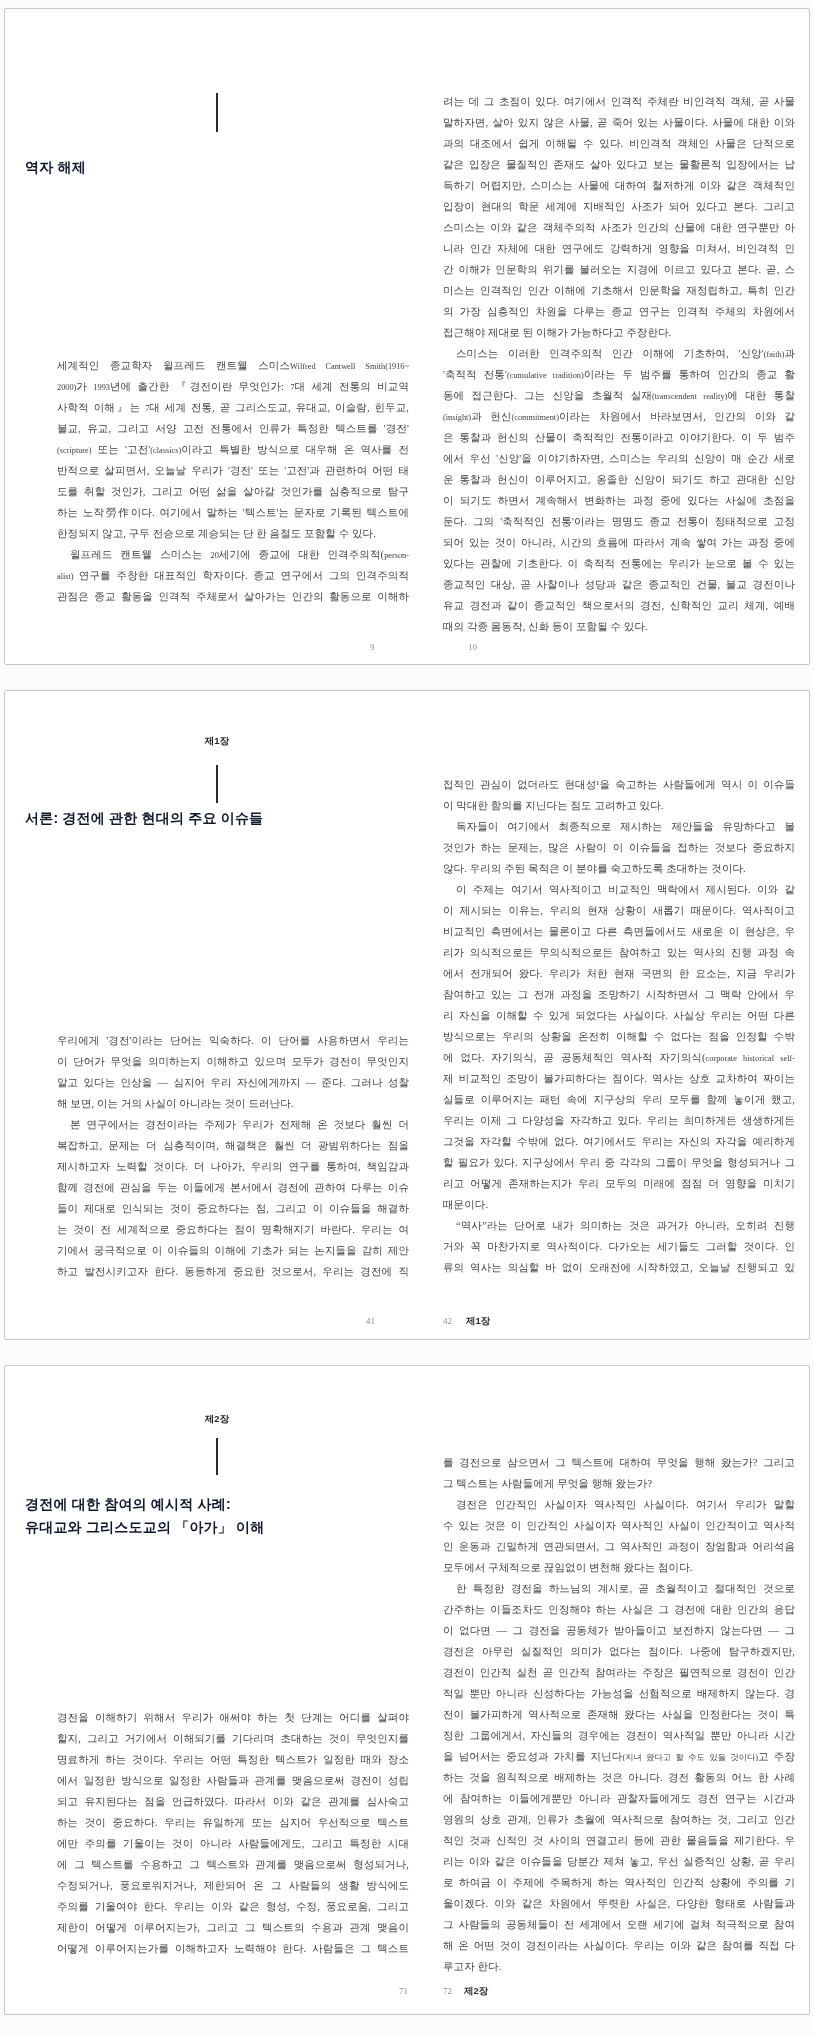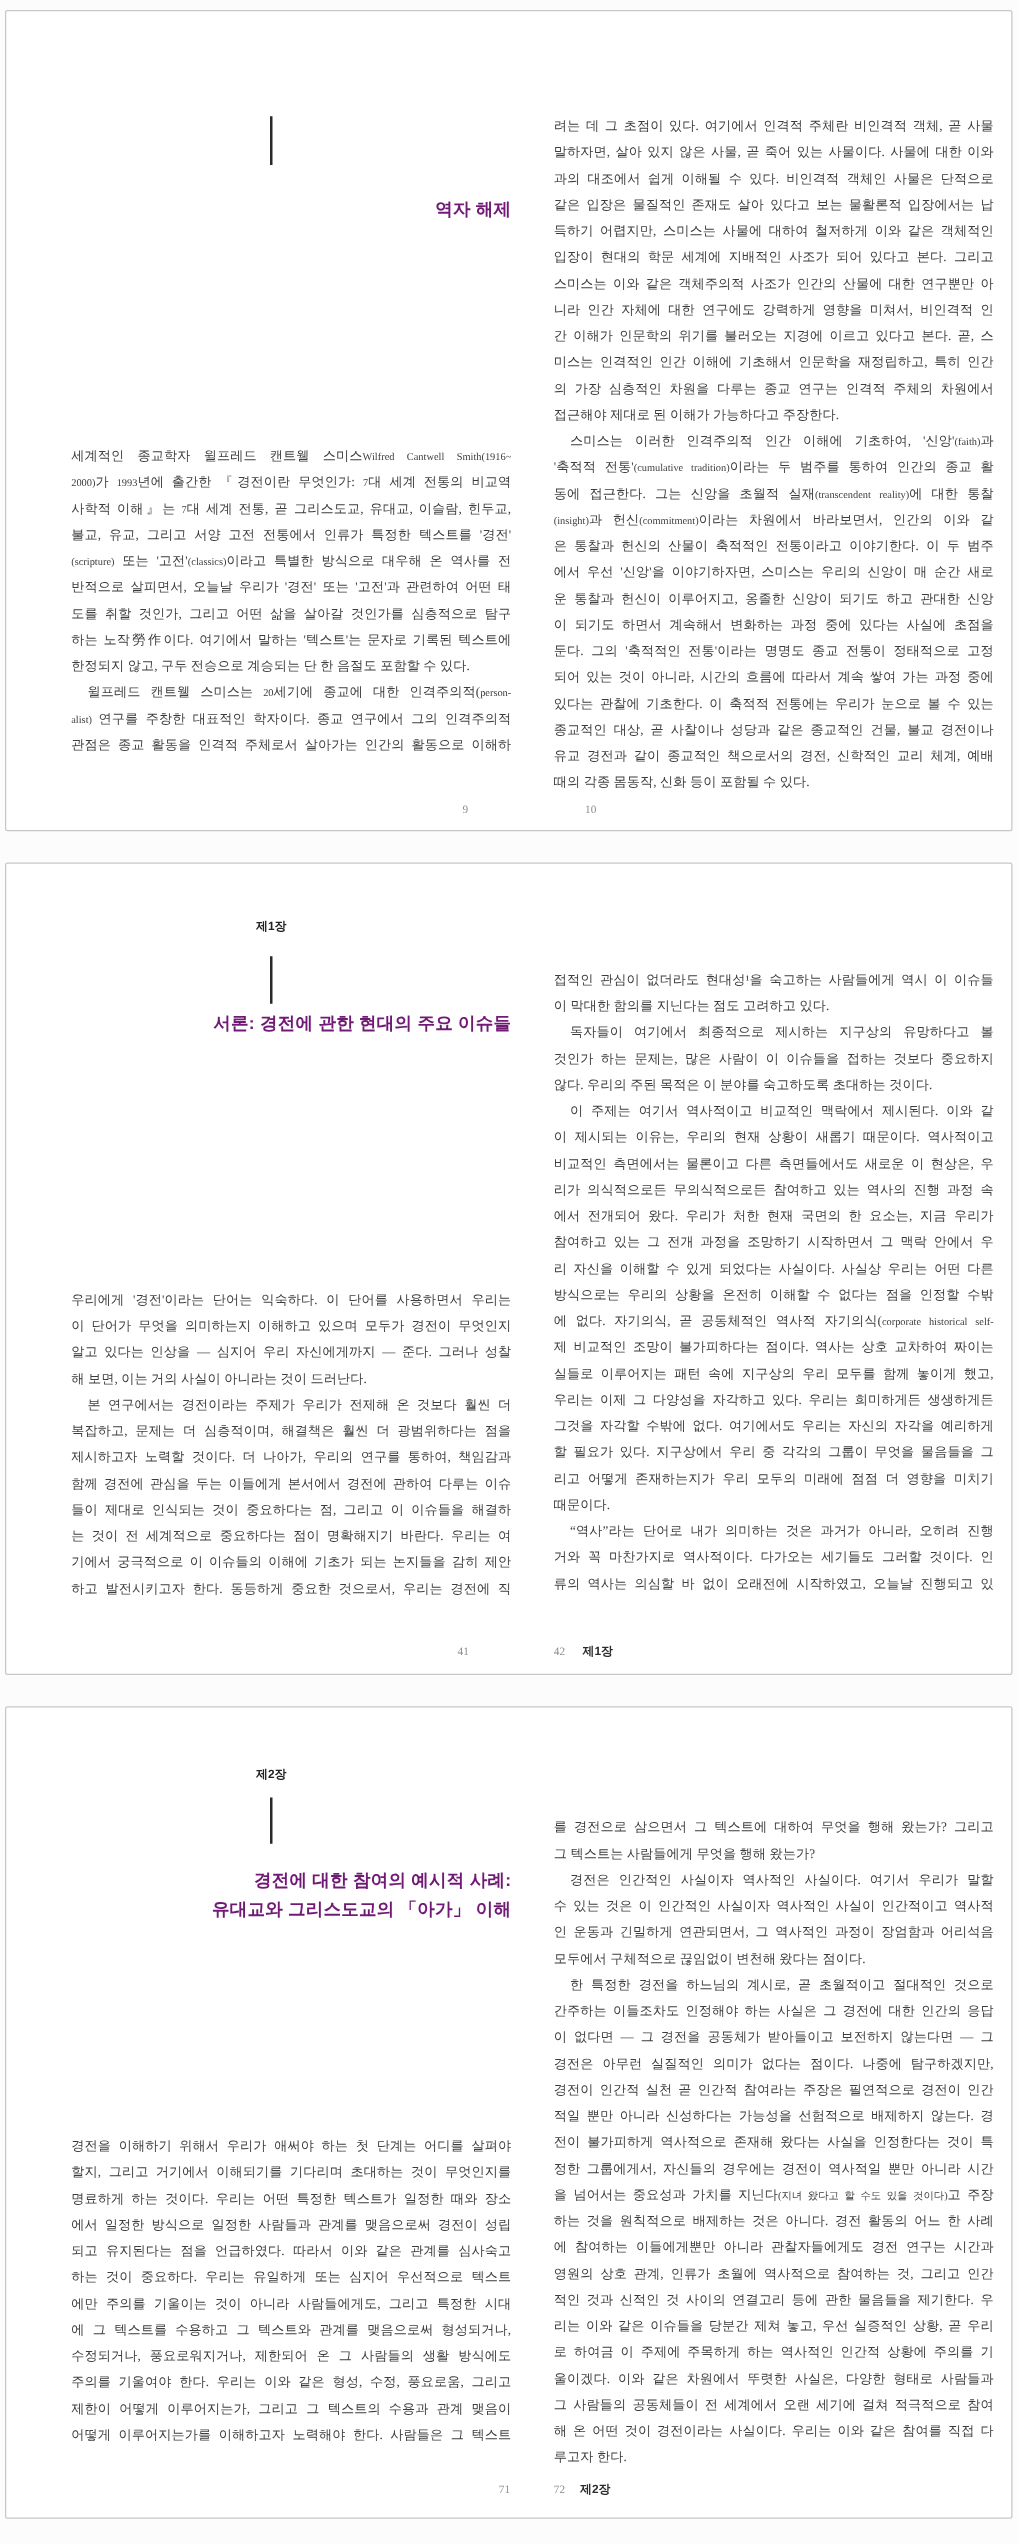--- a/index.html
+++ b/index.html
@@ -24,23 +24,23 @@
   }
   #card1 .chapter-label{top:44px;}
   #card2 .chapter-label{top:47px;}
 
   .vbar{position:absolute;left:211px;width:1.5px;background:#2a2a2a;}
   #card0 .vbar{top:84px;height:39px;}
   #card1 .vbar{top:74px;height:38px;}
   #card2 .vbar{top:72px;height:37px;}
 
   .spread-title{
-    position:absolute;left:20px;width:384px;text-align:right;
+    position:absolute;left:20px;width:384px;text-align:left;
     font-family:"Liberation Sans","DejaVu Sans",sans-serif;
-    font-weight:bold;font-size:14px;line-height:23px;color:#701a75;
+    font-weight:bold;font-size:14px;line-height:23px;color:#0f172a;
     letter-spacing:0.2px;
   }
   #card0 .spread-title{top:147px;}
   #card1 .spread-title{top:116px;}
   #card2 .spread-title{top:127px;}
 
   .body{position:absolute;width:352px;}
   .body-left{left:52px;}
   .body-right{left:438px;margin-top:32px;}
   #card0 .body-left{top:346px;}
@@ -149,37 +149,37 @@
       <div class="line">제시하고자 노력할 것이다. 더 나아가, 우리의 연구를 통하여, 책임감과</div>
       <div class="line">함께 경전에 관심을 두는 이들에게 본서에서 경전에 관하여 다루는 이슈</div>
       <div class="line">들이 제대로 인식되는 것이 중요하다는 점, 그리고 이 이슈들을 해결하</div>
       <div class="line">는 것이 전 세계적으로 중요하다는 점이 명확해지기 바란다. 우리는 여</div>
       <div class="line">기에서 궁극적으로 이 이슈들의 이해에 기초가 되는 논지들을 감히 제안</div>
       <div class="line">하고 발전시키고자 한다. 동등하게 중요한 것으로서, 우리는 경전에 직</div>
     </div>
   <div class="body body-right">
       <div class="line">접적인 관심이 없더라도 현대성¹을 숙고하는 사람들에게 역시 이 이슈들</div>
       <div class="line end">이 막대한 함의를 지닌다는 점도 고려하고 있다.</div>
-      <div class="line ind">독자들이 여기에서 최종적으로 제시하는 지구상의 유망하다고 볼</div>
+      <div class="line ind">독자들이 여기에서 최종적으로 제시하는 제안들을 유망하다고 볼</div>
       <div class="line">것인가 하는 문제는, 많은 사람이 이 이슈들을 접하는 것보다 중요하지</div>
       <div class="line end">않다. 우리의 주된 목적은 이 분야를 숙고하도록 초대하는 것이다.</div>
       <div class="line ind">이 주제는 여기서 역사적이고 비교적인 맥락에서 제시된다. 이와 같</div>
       <div class="line">이 제시되는 이유는, 우리의 현재 상황이 새롭기 때문이다. 역사적이고</div>
       <div class="line">비교적인 측면에서는 물론이고 다른 측면들에서도 새로운 이 현상은, 우</div>
       <div class="line">리가 의식적으로든 무의식적으로든 참여하고 있는 역사의 진행 과정 속</div>
       <div class="line">에서 전개되어 왔다. 우리가 처한 현재 국면의 한 요소는, 지금 우리가</div>
       <div class="line">참여하고 있는 그 전개 과정을 조망하기 시작하면서 그 맥락 안에서 우</div>
       <div class="line">리 자신을 이해할 수 있게 되었다는 사실이다. 사실상 우리는 어떤 다른</div>
       <div class="line">방식으로는 우리의 상황을 온전히 이해할 수 없다는 점을 인정할 수밖</div>
       <div class="line">에 없다. 자기의식, 곧 공동체적인 역사적 자기의식(<span class="lat">corporate historical self-</span></div>
       <div class="line">제 비교적인 조망이 불가피하다는 점이다. 역사는 상호 교차하여 짜이는</div>
       <div class="line">실들로 이루어지는 패턴 속에 지구상의 우리 모두를 함께 놓이게 했고,</div>
       <div class="line">우리는 이제 그 다양성을 자각하고 있다. 우리는 희미하게든 생생하게든</div>
       <div class="line">그것을 자각할 수밖에 없다. 여기에서도 우리는 자신의 자각을 예리하게</div>
-      <div class="line">할 필요가 있다. 지구상에서 우리 중 각각의 그룹이 무엇을 물음들을 그</div>
+      <div class="line">할 필요가 있다. 지구상에서 우리 중 각각의 그룹이 무엇을 형성되거나 그</div>
       <div class="line">리고 어떻게 존재하는지가 우리 모두의 미래에 점점 더 영향을 미치기</div>
       <div class="line end">때문이다.</div>
       <div class="line ind">“역사”라는 단어로 내가 의미하는 것은 과거가 아니라, 오히려 진행</div>
       <div class="line">거와 꼭 마찬가지로 역사적이다. 다가오는 세기들도 그러할 것이다. 인</div>
       <div class="line">류의 역사는 의심할 바 없이 오래전에 시작하였고, 오늘날 진행되고 있</div>
     </div>
   <span class="pnum pnum-left">41</span>
   <span class="pnum pnum-right">42</span>
   <span class="pfooter-label">제1장</span>
 </div>

